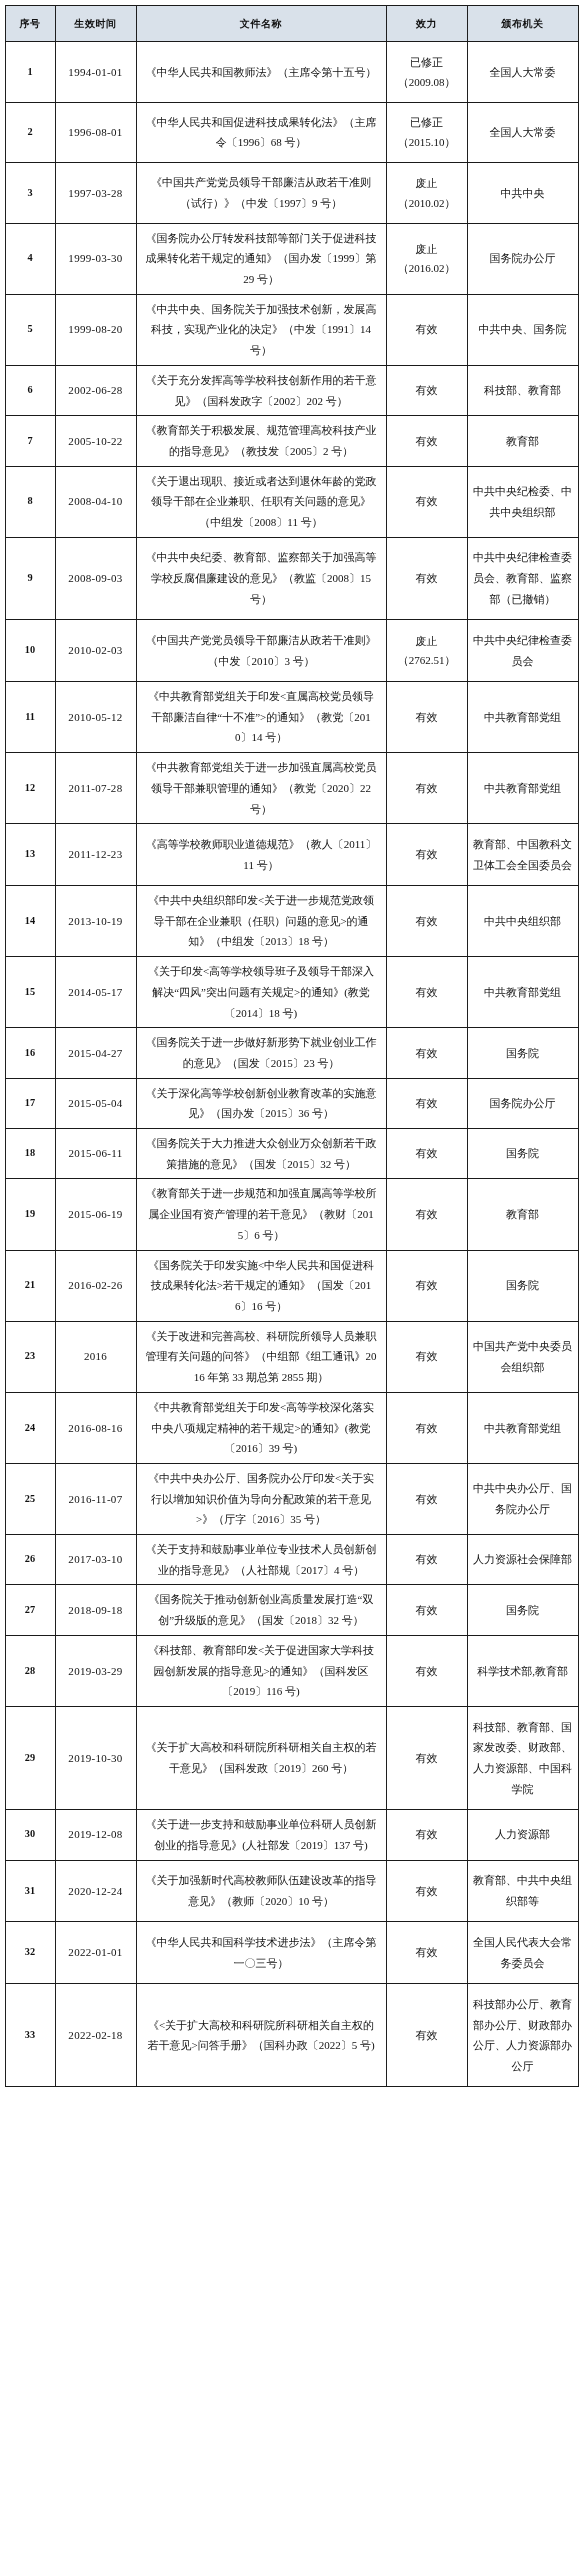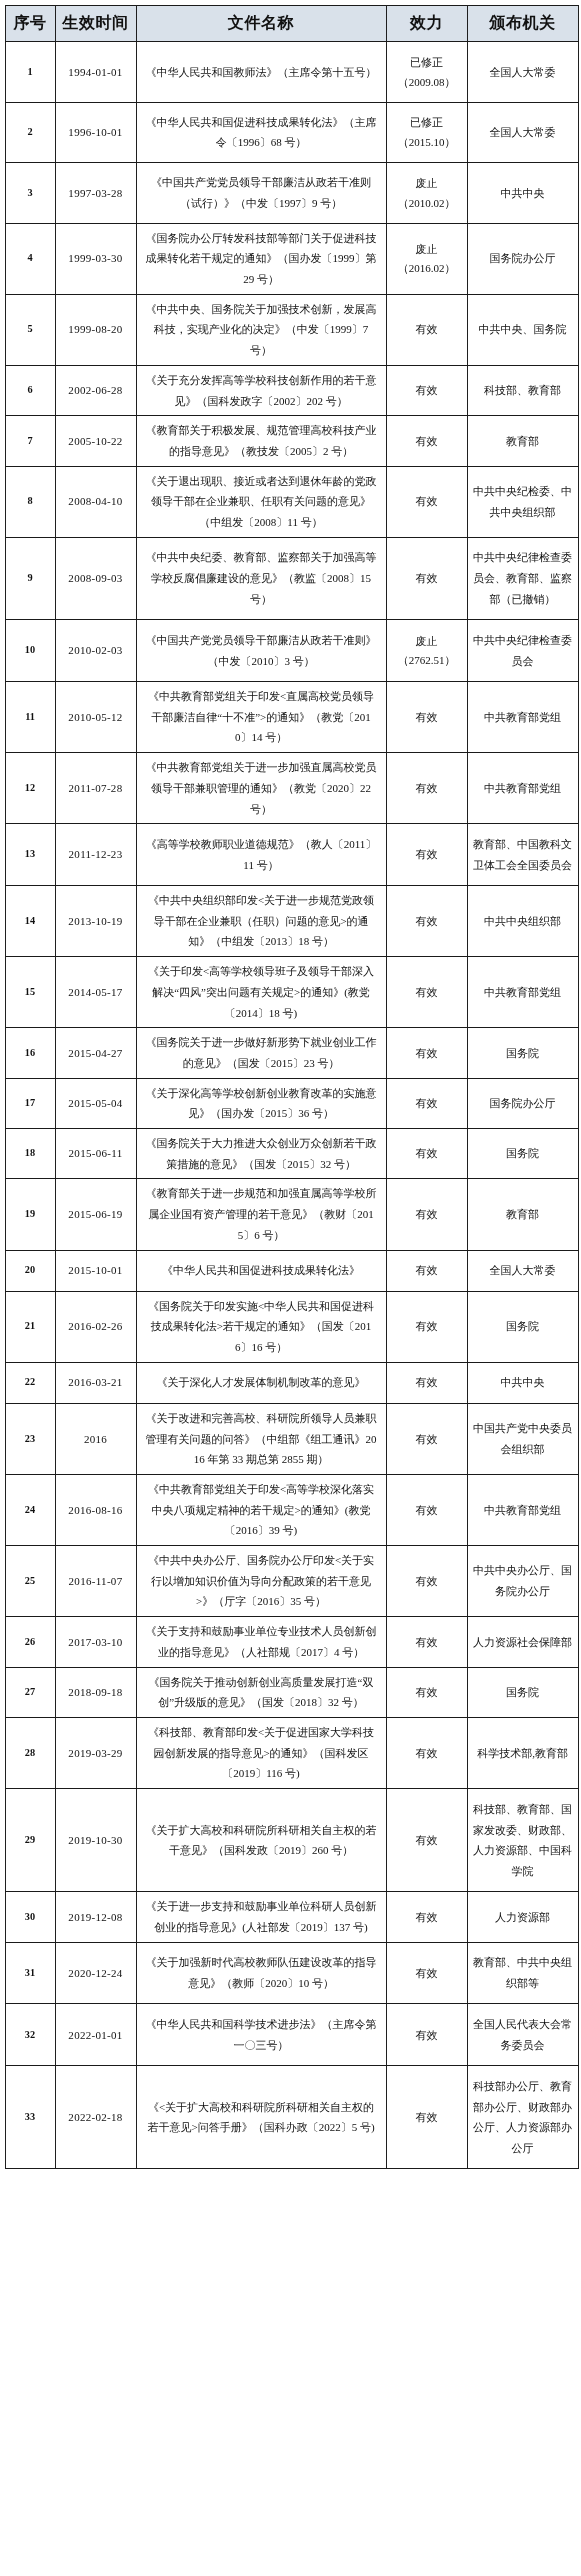--- a/index.html
+++ b/index.html
@@ -26,21 +26,21 @@
     border-right: 0.6px solid #1f1f1f;
     border-top: 1.3px solid #1a1a1a;
     border-bottom: 1.3px solid #1a1a1a;
     text-align: center;
     vertical-align: middle;
     box-sizing: border-box;
     word-break: break-all;
   }
   .reg-table th {
     background: #d9e1ea;
-    font-size: 16px;
+    font-size: 10px;
     font-weight: bold;
     height: 36px;
     padding: 3.9px 2.6px;
     letter-spacing: 0.6px;
     font-family: Liberation Mono, monospace;
   }
   .reg-table td {
     font-size: 11px;
     line-height: 20.7px;
     padding: 9.7px 5.2px;
@@ -88,21 +88,21 @@
           <td class="cell-date">1994-01-01</td>
           <td class="cell-title">《中华人民共和国教师法》（主席令第十五号）</td>
           <td class="cell-status">
             <div>已修正</div>
             <div class="status-note">（2009.08）</div>
           </td>
           <td class="cell-issuer">全国人大常委</td>
         </tr>
         <tr>
           <td class="cell-no">2</td>
-          <td class="cell-date">1996-10-01</td>
+          <td class="cell-date">1996-08-01</td>
           <td class="cell-title">《中华人民共和国促进科技成果转化法》（主席令〔1996〕68 号）</td>
           <td class="cell-status">
             <div>已修正</div>
             <div class="status-note">（2015.10）</div>
           </td>
           <td class="cell-issuer">全国人大常委</td>
         </tr>
         <tr>
           <td class="cell-no">3</td>
           <td class="cell-date">1997-03-28</td>
@@ -119,21 +119,21 @@
           <td class="cell-title">《国务院办公厅转发科技部等部门关于促进科技成果转化若干规定的通知》（国办发〔1999〕第 29 号）</td>
           <td class="cell-status">
             <div>废止</div>
             <div class="status-note">（2016.02）</div>
           </td>
           <td class="cell-issuer">国务院办公厅</td>
         </tr>
         <tr>
           <td class="cell-no">5</td>
           <td class="cell-date">1999-08-20</td>
-          <td class="cell-title">《中共中央、国务院关于加强技术创新，发展高科技，实现产业化的决定》（中发〔1999〕7 号）</td>
+          <td class="cell-title">《中共中央、国务院关于加强技术创新，发展高科技，实现产业化的决定》（中发〔1991〕14 号）</td>
           <td class="cell-status">
             <div>有效</div>
           </td>
           <td class="cell-issuer">中共中央、国务院</td>
         </tr>
         <tr>
           <td class="cell-no">6</td>
           <td class="cell-date">2002-06-28</td>
           <td class="cell-title">《关于充分发挥高等学校科技创新作用的若干意见》（国科发政字〔2002〕202 号）</td>
           <td class="cell-status">
@@ -253,45 +253,27 @@
         <tr>
           <td class="cell-no">19</td>
           <td class="cell-date">2015-06-19</td>
           <td class="cell-title">《教育部关于进一步规范和加强直属高等学校所属企业国有资产管理的若干意见》（教财〔2015〕6 号）</td>
           <td class="cell-status">
             <div>有效</div>
           </td>
           <td class="cell-issuer">教育部</td>
         </tr>
         <tr>
-          <td class="cell-no">20</td>
-          <td class="cell-date">2015-10-01</td>
-          <td class="cell-title">《中华人民共和国促进科技成果转化法》</td>
-          <td class="cell-status">
-            <div>有效</div>
-          </td>
-          <td class="cell-issuer">全国人大常委</td>
-        </tr>
-        <tr>
           <td class="cell-no">21</td>
           <td class="cell-date">2016-02-26</td>
           <td class="cell-title">《国务院关于印发实施&lt;中华人民共和国促进科技成果转化法&gt;若干规定的通知》（国发〔2016〕16 号）</td>
           <td class="cell-status">
             <div>有效</div>
           </td>
           <td class="cell-issuer">国务院</td>
-        </tr>
-        <tr>
-          <td class="cell-no">22</td>
-          <td class="cell-date">2016-03-21</td>
-          <td class="cell-title">《关于深化人才发展体制机制改革的意见》</td>
-          <td class="cell-status">
-            <div>有效</div>
-          </td>
-          <td class="cell-issuer">中共中央</td>
         </tr>
         <tr>
           <td class="cell-no">23</td>
           <td class="cell-date">2016</td>
           <td class="cell-title">《关于改进和完善高校、科研院所领导人员兼职管理有关问题的问答》（中组部《组工通讯》2016 年第 33 期总第 2855 期）</td>
           <td class="cell-status">
             <div>有效</div>
           </td>
           <td class="cell-issuer">中国共产党中央委员会组织部</td>
         </tr>

